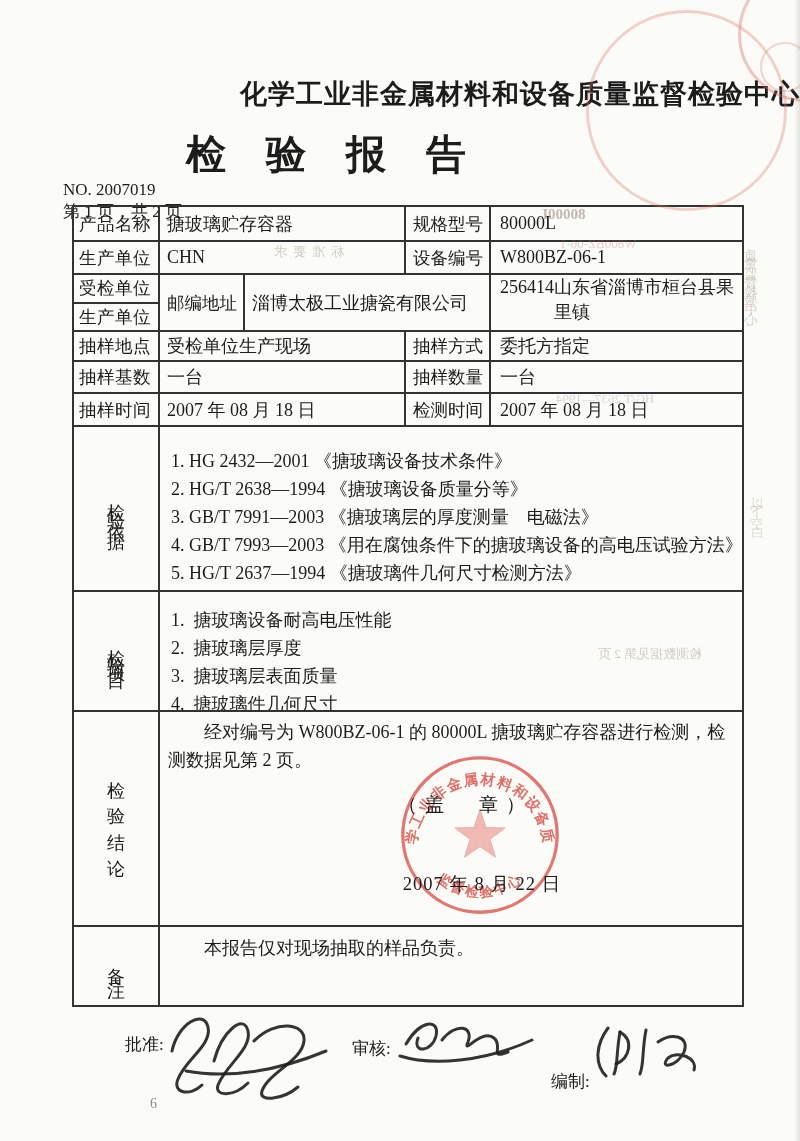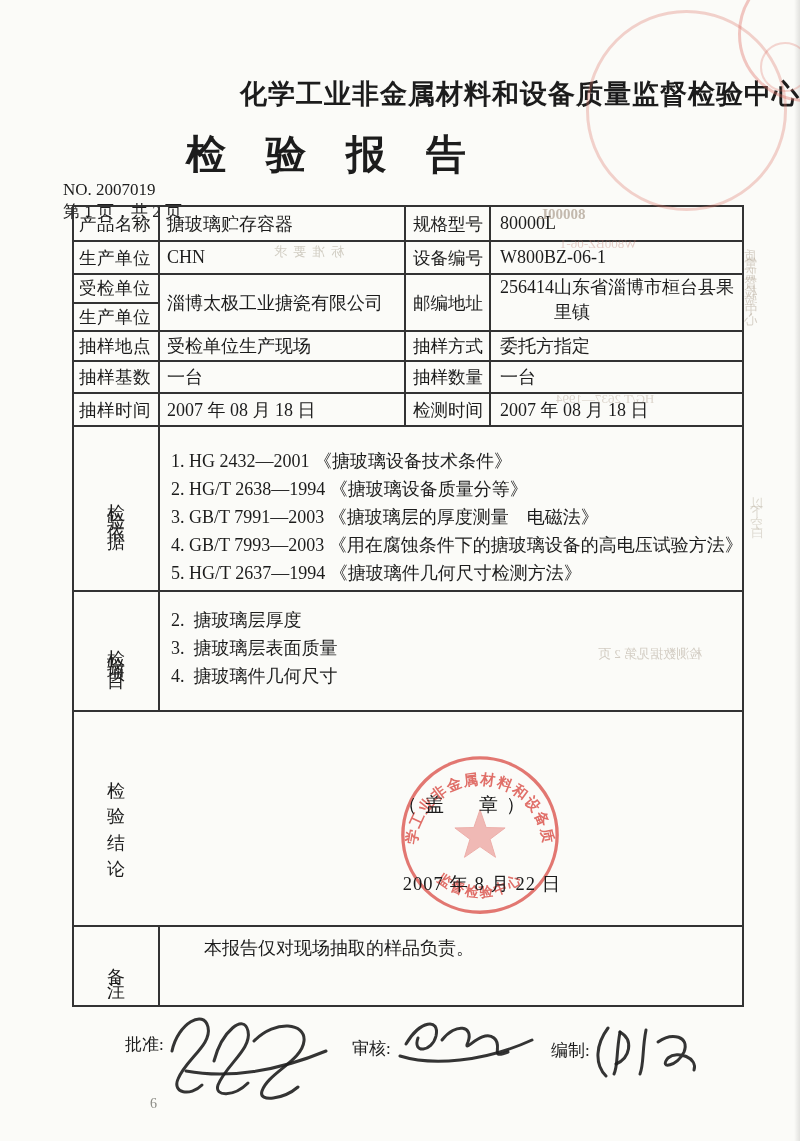--- a/index.html
+++ b/index.html
@@ -66,21 +66,21 @@
   .stamp{position:absolute; left:394px; top:754px; width:172px; height:168px; opacity:.85; z-index:4;}
   .seal-hint{position:absolute; left:398px; top:792px; width:170px; text-align:left;
     font-size:19px; letter-spacing:8px; z-index:5;}
   .seal-date{position:absolute; left:394px; top:871px; width:176px; text-align:center;
     font-size:18.5px; letter-spacing:1px; z-index:5;}
 
   
   .signoff-label{position:absolute; font-size:17px; z-index:3;}
   .lab-approve{left:125px; top:1033px;}
   .lab-review{left:352px; top:1037px;}
-  .lab-prepare{left:551px; top:1039px;}
+  .lab-prepare{left:551px; top:1070px;}
   .sig{position:absolute; z-index:2;}
   .sig path{fill:none; stroke:#1e1e1e; stroke-width:3; stroke-linecap:round; opacity:.9;}
   .sig1{left:158px; top:1003px;}
   .sig2{left:392px; top:1010px;}
   .sig3{left:588px; top:1016px;}
 
   
   .ring{position:absolute; border-radius:50%; pointer-events:none; z-index:1;}
   .ring1{left:586px; top:10px; width:195px; height:195px; border:3px solid rgba(223,120,108,.33);}
   .ring2{left:738px; top:-34px; width:130px; height:130px; border:3px solid rgba(223,110,100,.38);}
@@ -134,22 +134,22 @@
       <div class="c cB">CHN</div>
       <div class="c cC">设备编号</div>
       <div class="c cD">W800BZ-06-1</div>
     </div>
 
     <div class="row h57">
       <div class="c cA split">
         <div>受检单位</div>
         <div>生产单位</div>
       </div>
+      <div class="c cC">邮编地址</div>
       <div class="c cB">淄博太极工业搪瓷有限公司</div>
-      <div class="c cC">邮编地址</div>
       <div class="c cD two-line">
         <span>256414</span>
         <span>山东省淄博市桓台县果里镇</span>
       </div>
     </div>
 
     <div class="row h30">
       <div class="c cA">抽样地点</div>
       <div class="c cB">受检单位生产现场</div>
       <div class="c cC">抽样方式</div>
@@ -181,29 +181,33 @@
         <span class="list-line">4. GB/T 7993—2003 《用在腐蚀条件下的搪玻璃设备的高电压试验方法》</span>
         <span class="list-line">5. HG/T 2637—1994 《搪玻璃件几何尺寸检测方法》</span>
       </div>
     </div>
 
     <div class="row h120">
       <div class="c vcell">
         <span class="vlabel ls8">检验项目</span>
       </div>
       <div class="c cD listcell pt16">
+        <span class="list-line">1.  搪玻璃设备耐高电压性能</span>
         <span class="list-line">2.  搪玻璃层厚度</span>
         <span class="list-line">3.  搪玻璃层表面质量</span>
         <span class="list-line">4.  搪玻璃件几何尺寸</span>
       </div>
     </div>
 
     <div class="row h215">
       <div class="c vcell">
         <span class="vlabel ls26">检验结论</span>
+      </div>
+      <div class="c cD para-cell">
+        <p class="para">经对编号为 W800BZ-06-1 的 80000L 搪玻璃贮存容器进行检测，检测数据见第 2 页。</p>
       </div>
     </div>
 
     <div class="row h80">
       <div class="c vcell">
         <span class="vlabel ls13">备注</span>
       </div>
       <div class="c cD remark-cell">
         <p class="para">本报告仅对现场抽取的样品负责。</p>
       </div>

